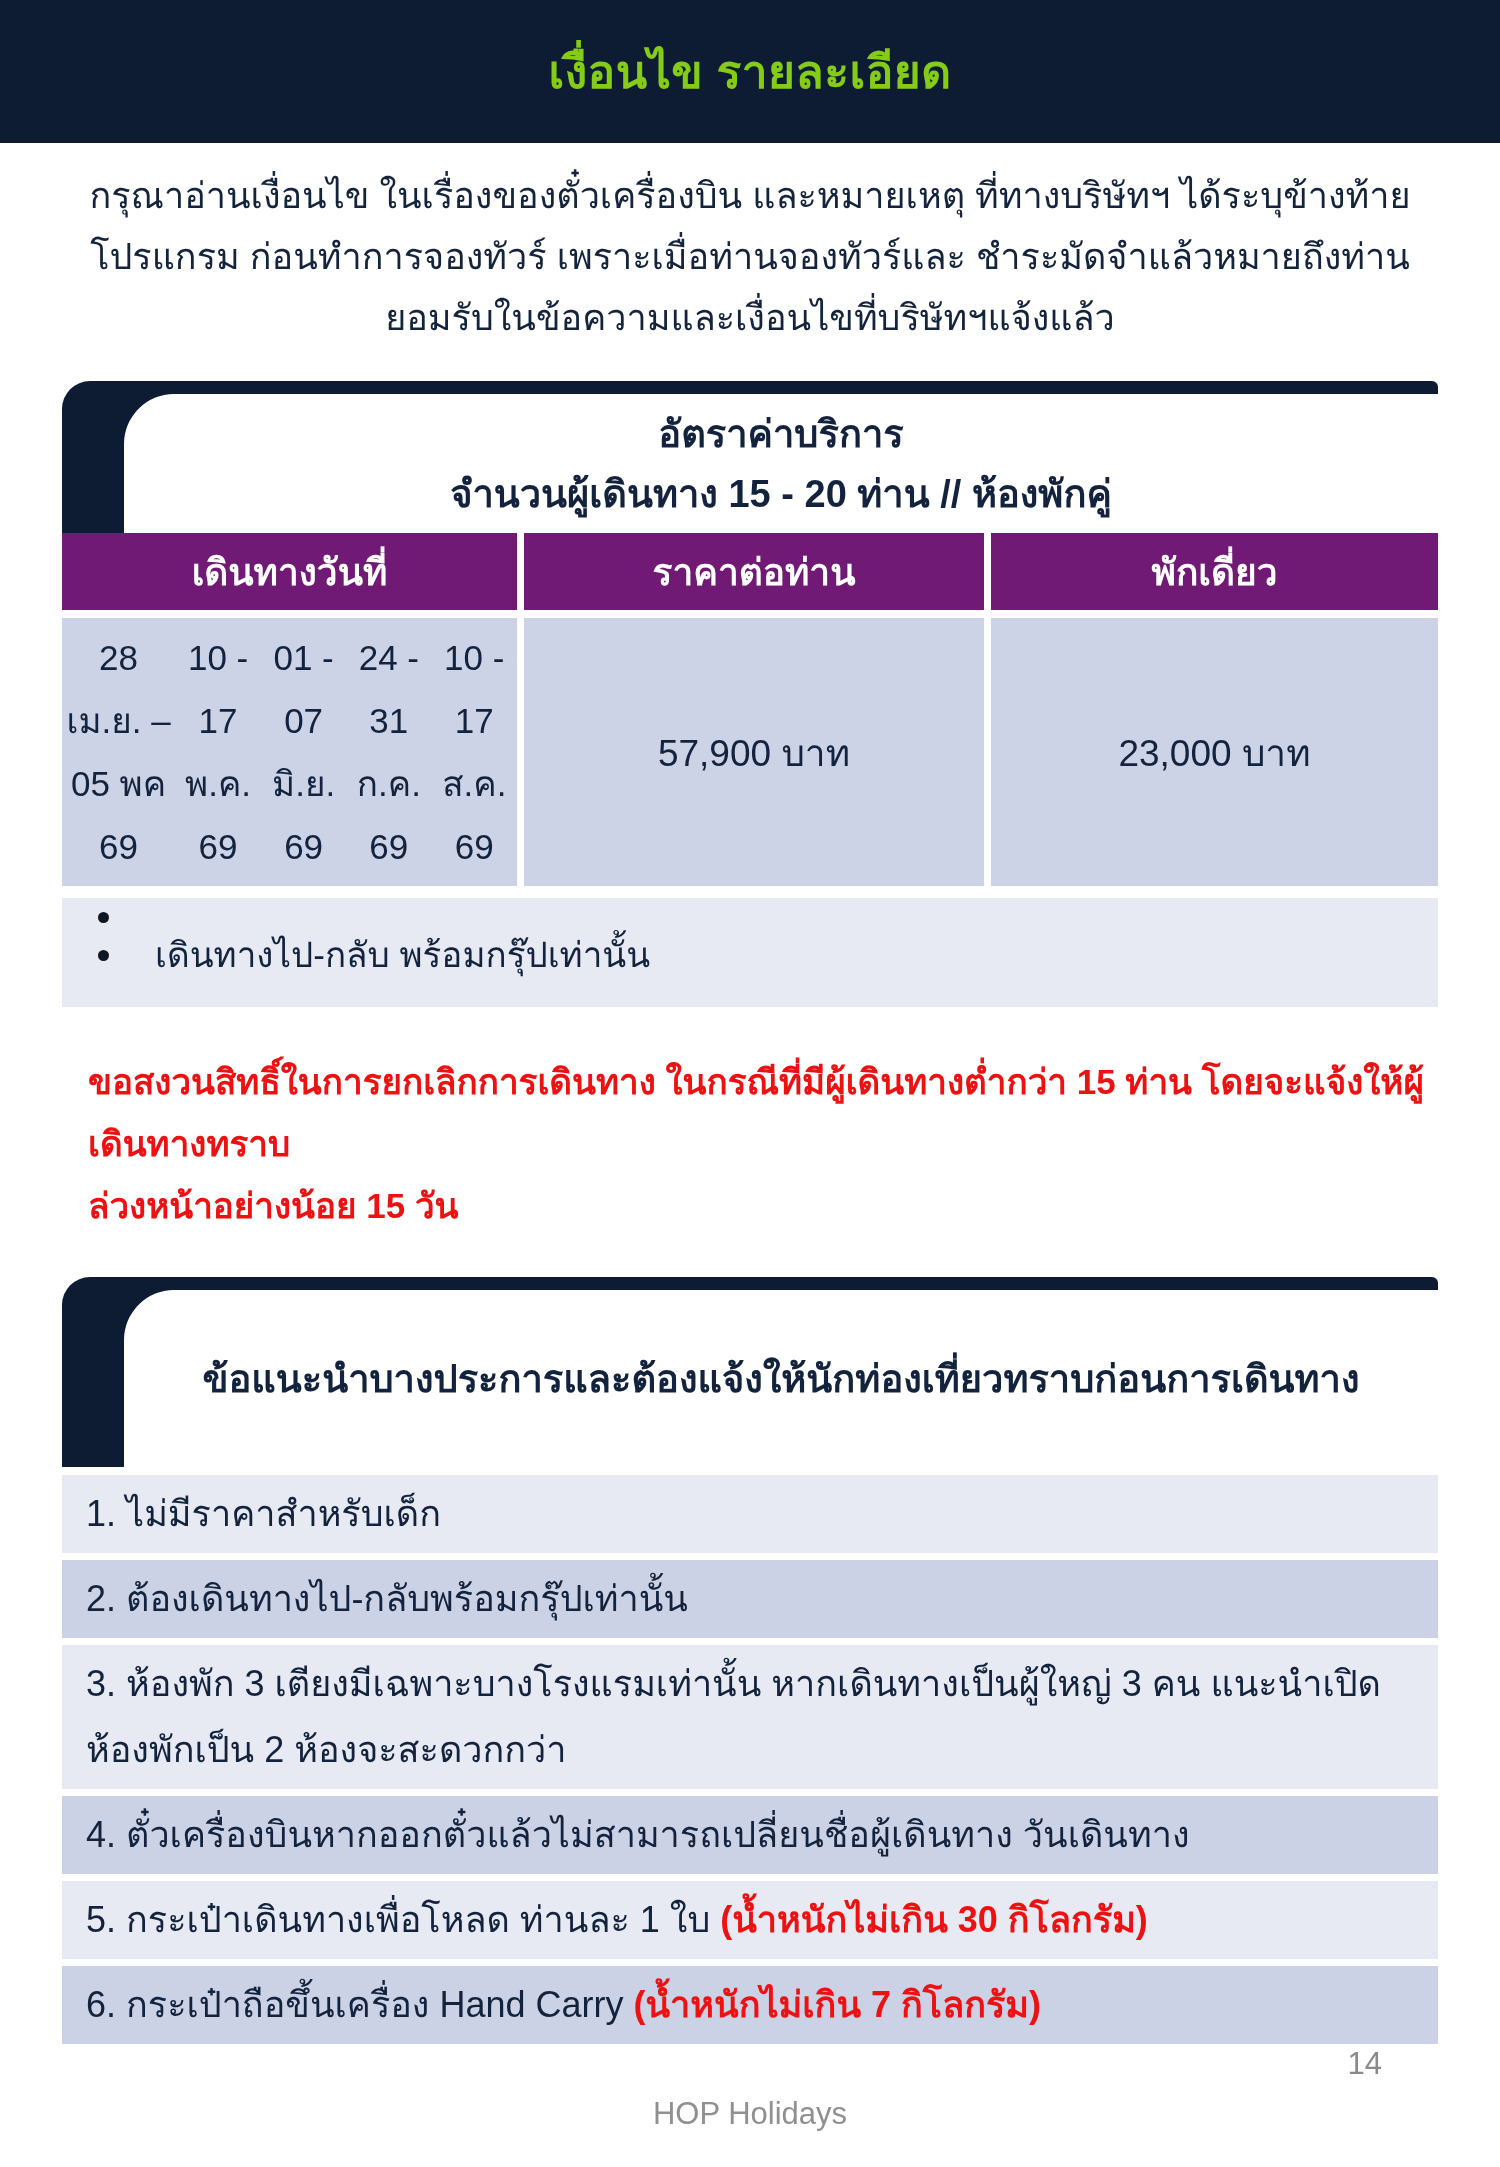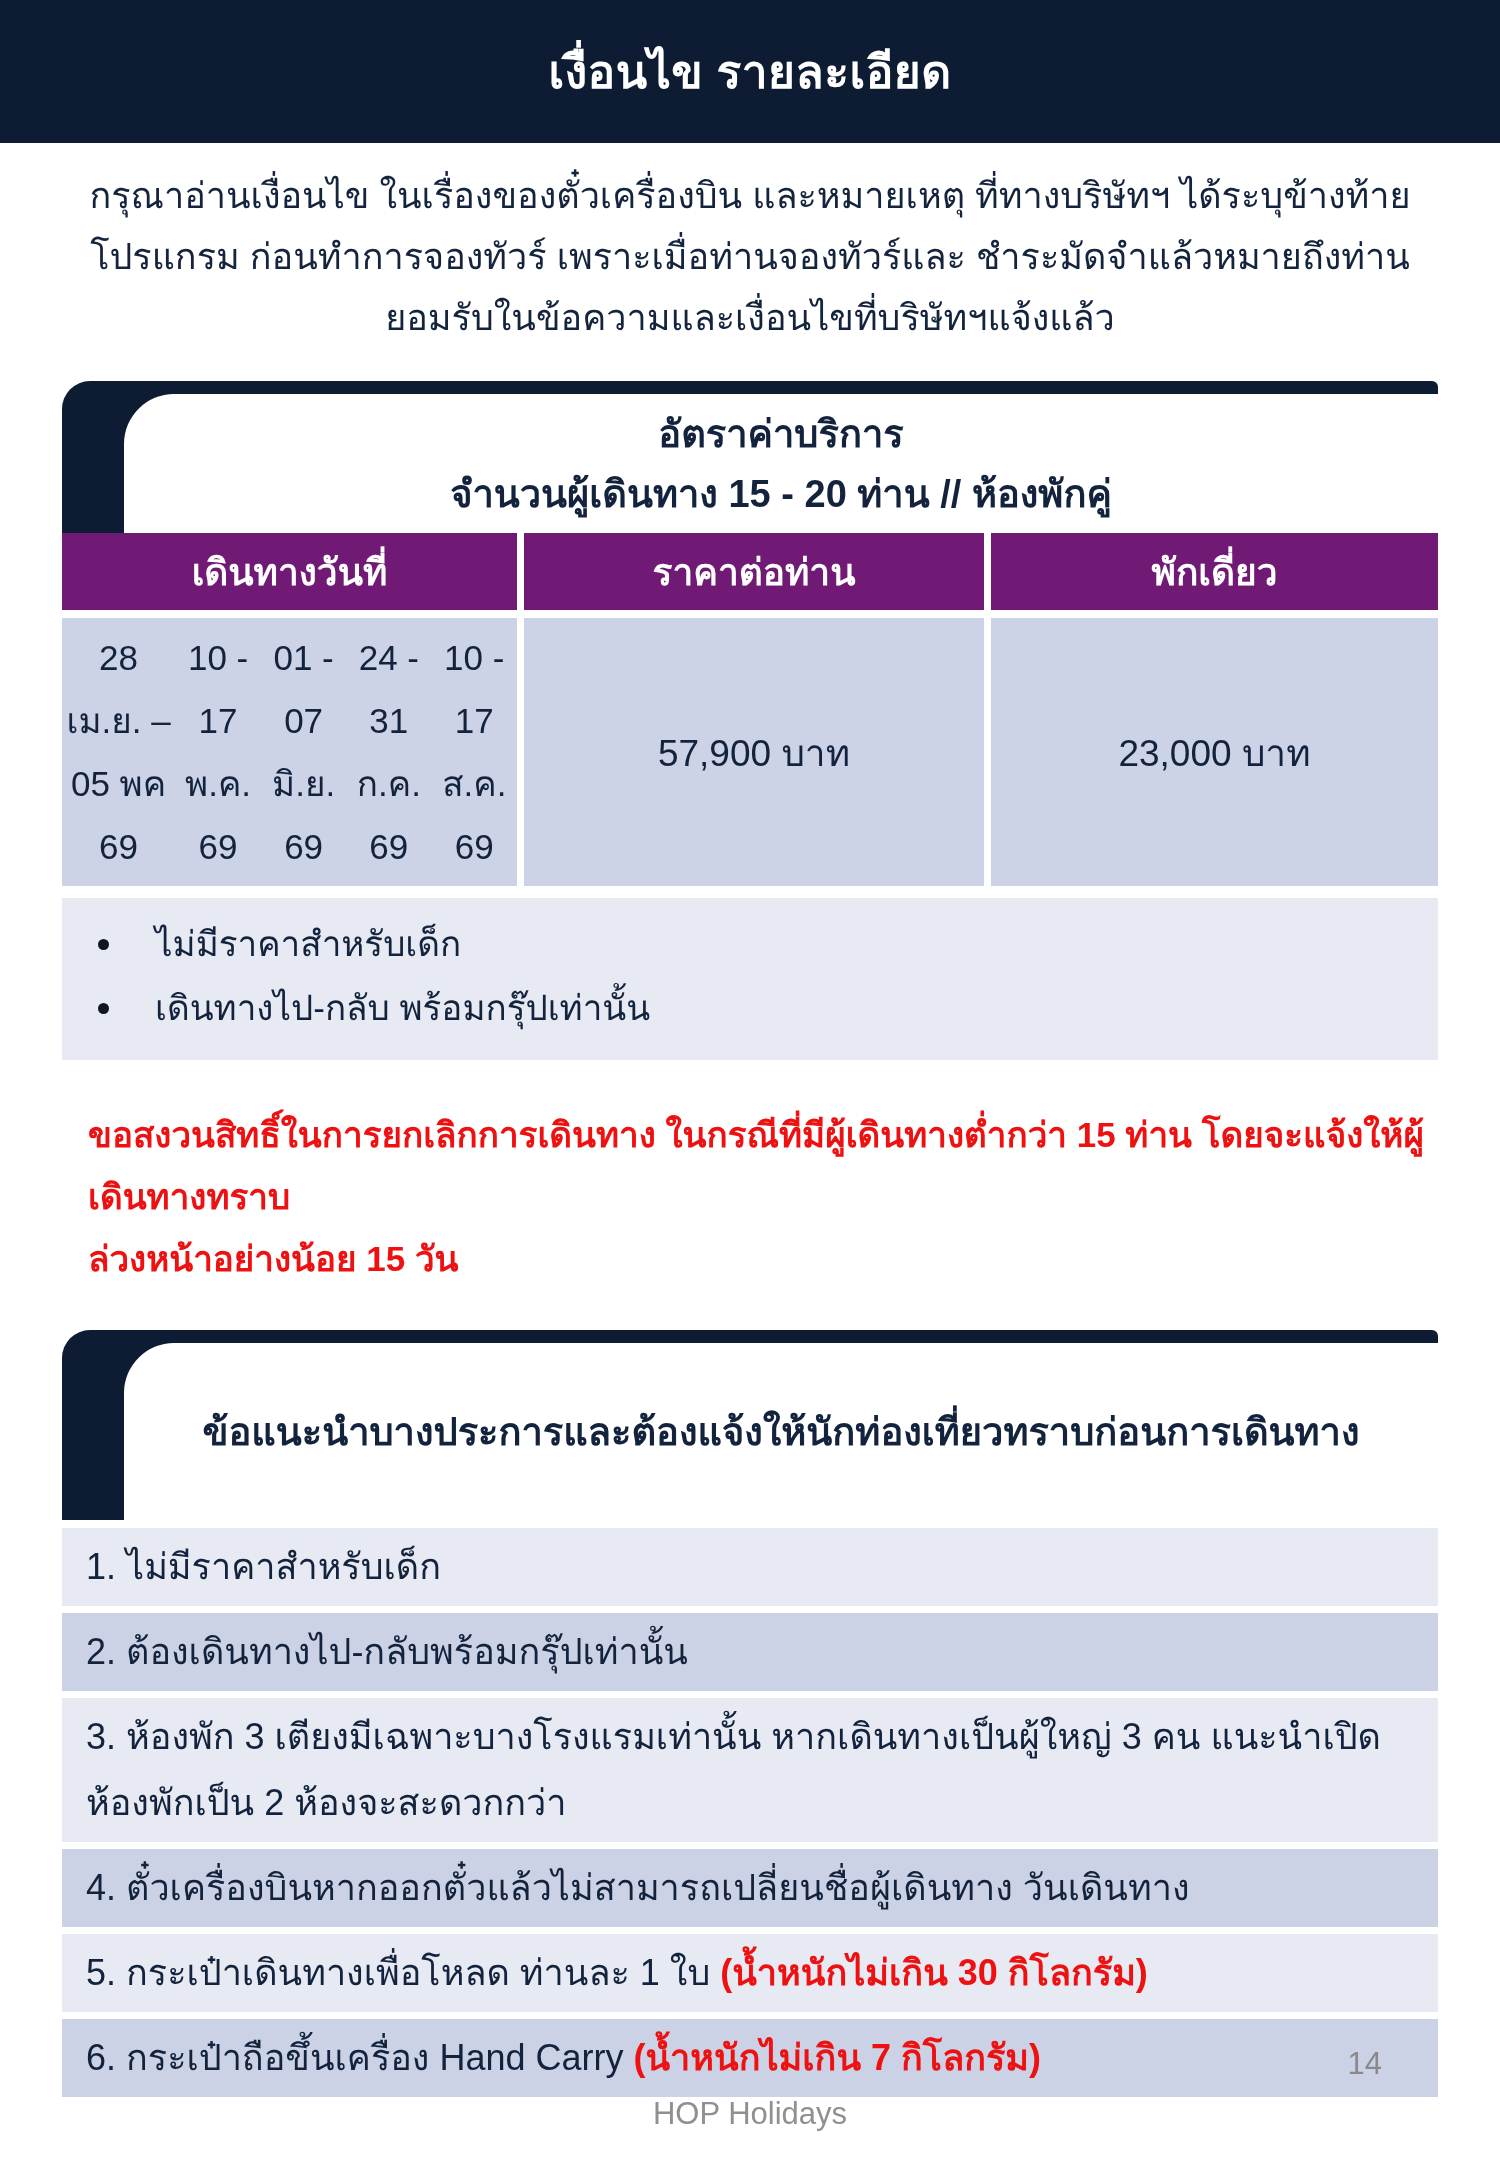--- a/index.html
+++ b/index.html
@@ -2,21 +2,21 @@
 <html lang="th"><head>
 <meta charset="utf-8">
 <style>
   html,body{margin:0;padding:0;background:#ffffff;}
   .page{
     position:relative;width:1500px;height:2167px;background:#ffffff;overflow:hidden;
     font-family:"Liberation Sans","DejaVu Sans",sans-serif;color:#13233d;
   }
   
   .top-banner{height:143px;background:#0d1c33;display:flex;align-items:center;justify-content:center;}
-  .top-banner .title{color:#ffffff;font-size:46px;font-weight:bold;letter-spacing:.5px;}
+  .top-banner .title{color:#84cc16;font-size:46px;font-weight:bold;letter-spacing:.5px;}
   
   .intro{margin:22px 58px 0;text-align:center;font-size:36px;font-weight:500;line-height:61px;color:#14243d;}
   
   .content{margin:0 62px;width:1376px;}
   
   .section-cap{position:relative;background:#0d1c33;border-radius:28px 6px 0 0;}
   .section-cap .panel{
     position:absolute;left:62px;top:13px;right:0;bottom:0;background:#ffffff;
     border-radius:50px 0 0 0;display:flex;flex-direction:column;align-items:center;justify-content:center;
   }
@@ -88,21 +88,20 @@
           <div class="date-line">24 - 31 ก.ค. 69</div>
           <div class="date-line">10 - 17 ส.ค. 69</div>
         </div>
       <div class="td money-cell">57,900 บาท</div>
       <div class="td money-cell">23,000 บาท</div>
     </div>
 
     <div class="notes-box">
         <div class="note-row">
           <span class="note-bullet"></span>
-          <span class="note-text">ไม่มีราคาสำหรับเด็ก</span>
         </div>
         <div class="note-row">
           <span class="note-bullet"></span>
           <span class="note-text">เดินทางไป-กลับ พร้อมกรุ๊ปเท่านั้น</span>
         </div>
       </div>
 
     <div class="warning">
         <div>ขอสงวนสิทธิ์ในการยกเลิกการเดินทาง ในกรณีที่มีผู้เดินทางต่ำกว่า 15 ท่าน โดยจะแจ้งให้ผู้เดินทางทราบ</div>
         <div>ล่วงหน้าอย่างน้อย 15 วัน</div>

